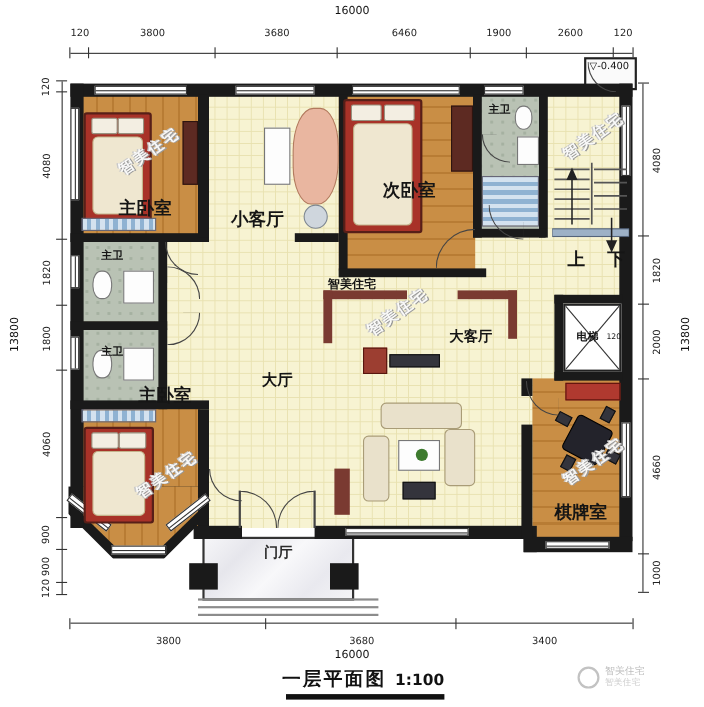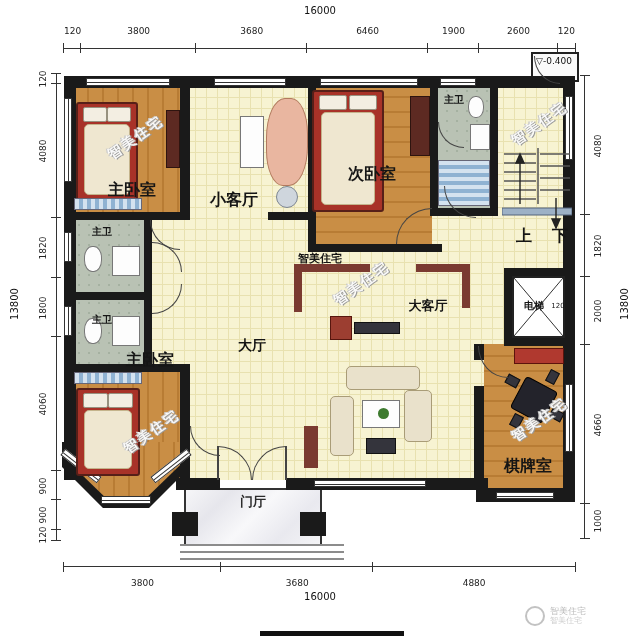--- a/index.html
+++ b/index.html
@@ -84,22 +84,22 @@
     <i class="endtick-h" style="right:-1px;bottom:-5px;"></i>
   </div>
 
   <div class="dstrip db" style="left:64px;top:566px;width:511px;height:22px;">
     <div class="sg" style="flex:3800">
         <span>3800</span>
       </div>
     <div class="sg" style="flex:3680">
         <span>3680</span>
       </div>
-    <div class="sg" style="flex:4880">
-        <span>4880</span>
+    <div class="sg" style="flex:3400">
+        <span>3400</span>
       </div>
     <i class="endtick-h" style="right:-1px;top:-5px;"></i>
   </div>
   <div class="total" style="left:320px;top:596px;">16000</div>
 
   <div class="total rot" style="left:14px;top:304px;transform:translate(-50%,-50%) rotate(-90deg);">13800</div>
   <div class="dstrip dv dl" style="left:30px;top:74px;width:26px;height:466px;">
     <div class="sg" style="flex:120">
         <span>120</span>
       </div>
@@ -323,20 +323,24 @@
   <div class="abs lbl" style="left:253px;top:502px;font-size:13px;color:#2b2b2b;">门厅</div>
   <div class="abs lbl" style="left:348px;top:356px;font-size:12px;"></div>
   <div class="abs lbl" style="left:150px;top:360px;">主卧室</div>
   <div class="abs lbl" style="left:524px;top:236px;">上</div>
   <div class="abs lbl" style="left:560px;top:236px;">下</div>
 
   <div class="abs" style="left:536px;top:56px;font-size:9px;color:#111;">
     <span>▽</span><span>-0.400</span>
   </div>
 
+  <div class="abs" style="left:330px;top:617px;transform:translate(-50%,-50%);font-size:17px;font-weight:bold;color:#111;white-space:nowrap;letter-spacing:2px;">
+    <span>一层平面图</span>
+    <span style="font-size:14px;letter-spacing:0;">1:100</span>
+  </div>
   <div class="abs" style="left:260px;top:631px;width:144px;height:5px;background:#111;"></div>
 
   <div class="abs" style="left:525px;top:606px;display:flex;align-items:center;gap:5px;">
     <div style="width:20px;height:20px;border:2px solid #c2c2c2;border-radius:50%;box-sizing:border-box;"></div>
     <div style="color:#bdbdbd;font-size:9px;line-height:10px;">
       <div>智美住宅</div>
       <div style="color:#cecece;font-size:8px;">智美住宅</div>
     </div>
   </div>
 

